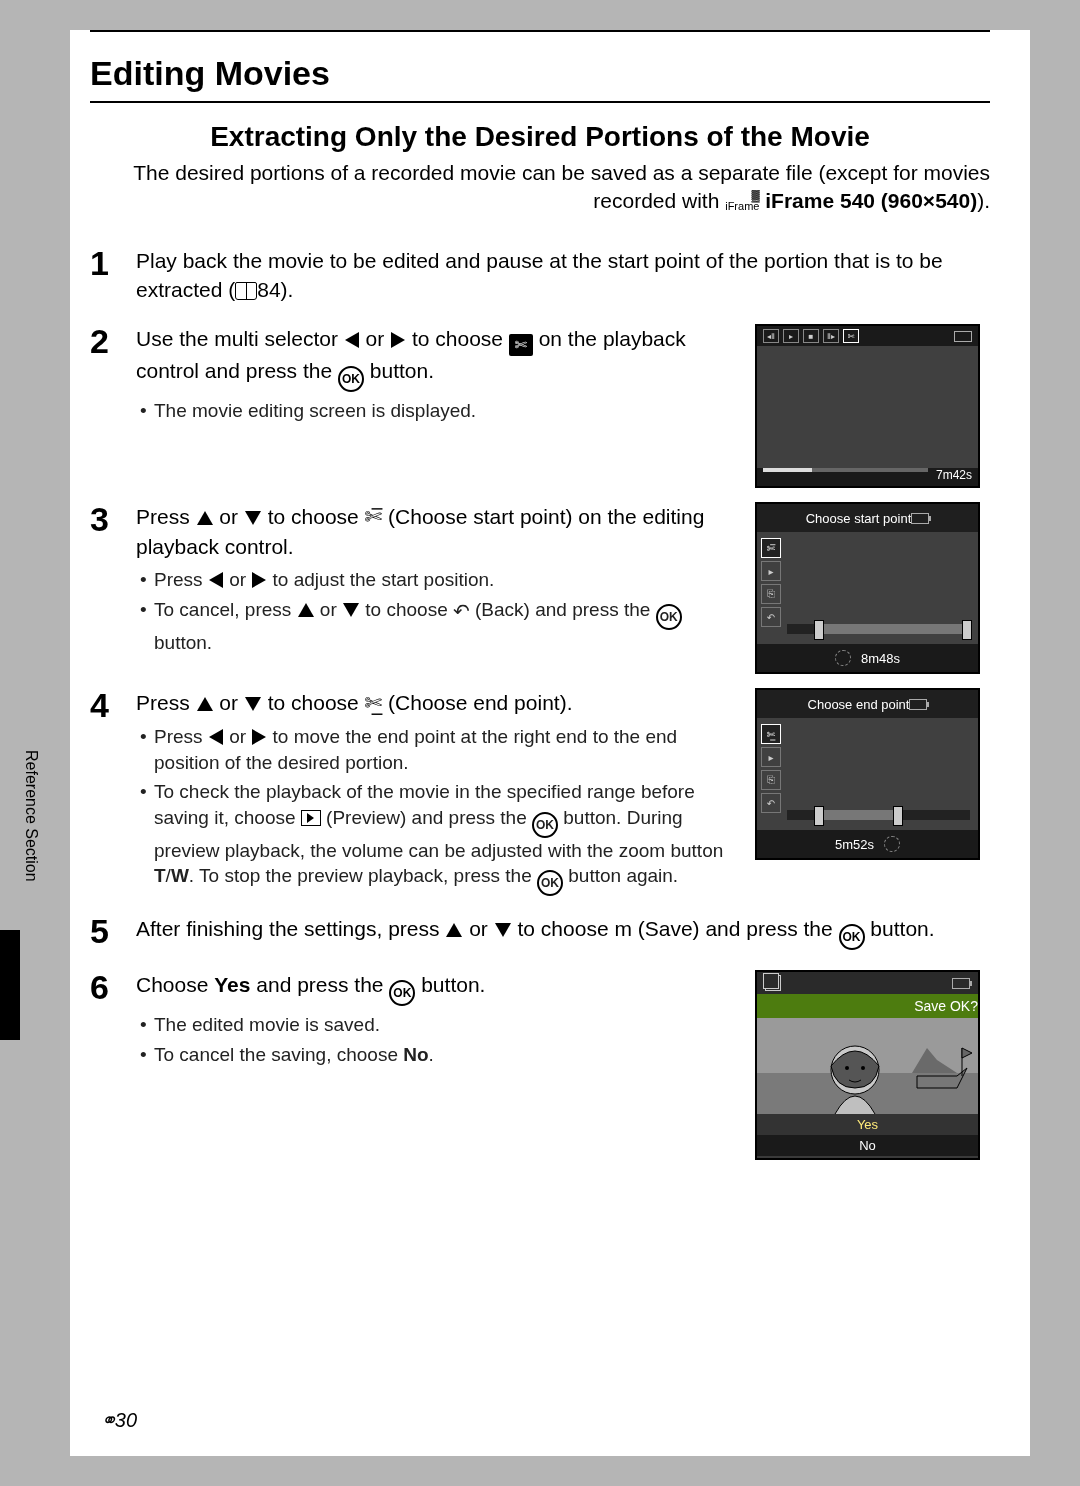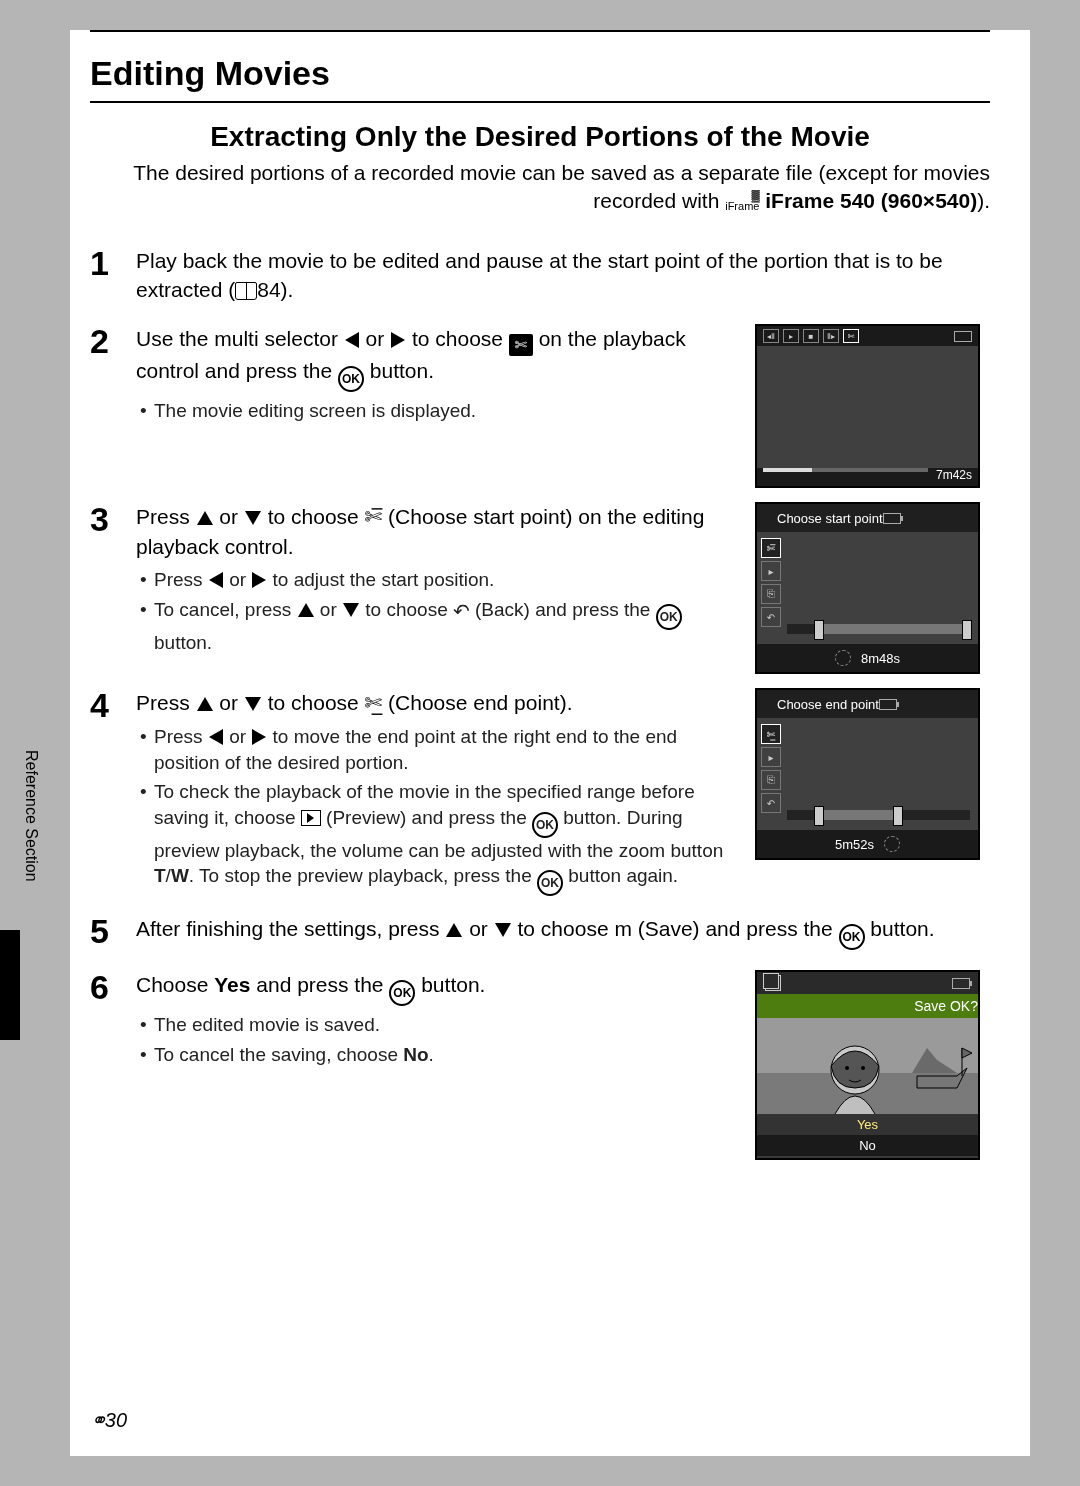--- a/index.html
+++ b/index.html
@@ -129,21 +129,21 @@
   }
   .mini .topbar {height:20px;background:#1a1a1a;display:flex;align-items:center;padding:0 6px;justify-content:space-between;}
   .mini .topbar .icons {display:flex;gap:4px;}
   .mini .topbar .tb-icon {width:14px;height:12px;border:1px solid #888;display:flex;align-items:center;justify-content:center;font-size:8px;color:#ccc;}
   .mini .topbar .tb-icon.sel {border-color:#fff;color:#fff;}
   .mini .view {height:122px;background:#404040;}
   .mini .bottombar {height:18px;background:#1a1a1a;display:flex;justify-content:flex-end;padding:0 6px;font-size:12px;}
   .mini .bottombar .bar {flex:1;height:4px;background:#666;margin-right:8px;position:relative;}
   .mini .bottombar .bar .fill {position:absolute;left:0;top:0;bottom:0;width:30%;background:#ddd;}
 
-  .mini.edit .header {height:28px;background:#1f1f1f;display:flex;align-items:center;justify-content:flex-start;padding:0 20px;font-size:13px;}
+  .mini.edit .header {height:28px;background:#1f1f1f;display:flex;align-items:center;justify-content:center;padding:0 20px;font-size:13px;}
   .mini.edit .header .batt{width:16px;height:9px;border:1px solid #aaa;position:relative;}
   .mini.edit .header .batt:after{content:"";position:absolute;right:-3px;top:2px;width:2px;height:5px;background:#aaa;}
   .mini.edit .body-area {height:112px;background:#404040;position:relative;}
   .mini.edit .side-icons {position:absolute;left:4px;top:6px;display:flex;flex-direction:column;gap:3px;}
   .mini.edit .side-icons .si {width:18px;height:18px;border:1px solid #777;display:flex;align-items:center;justify-content:center;font-size:10px;color:#ccc;}
   .mini.edit .side-icons .si.sel {border-color:#fff;color:#fff;background:#222;}
   .mini.edit .trimbar {position:absolute;left:30px;right:8px;bottom:10px;height:10px;background:#222;}
   .mini.edit .trimbar .range {position:absolute;top:0;bottom:0;background:#777;}
   .mini.edit .trimbar .handle {position:absolute;top:-4px;width:8px;height:18px;background:#ccc;border:1px solid #000;}
   .mini.edit .footer {height:28px;background:#1a1a1a;display:flex;align-items:center;justify-content:center;gap:10px;font-size:13px;}
@@ -173,21 +173,21 @@
   .black-tab {
     position:absolute;
     left:-70px;
     top:900px;
     width:20px;
     height:110px;
     background:#000;
   }
   .pagenum {
     position:absolute;
-    left:20px;
+    left:30px;
     bottom:24px;
     font-size:20px;
     font-style:italic;
   }
   .pagenum .link{font-size:20px;letter-spacing:-2px;}
 </style>
 </head>
 <body>
 
 <div class="page">

